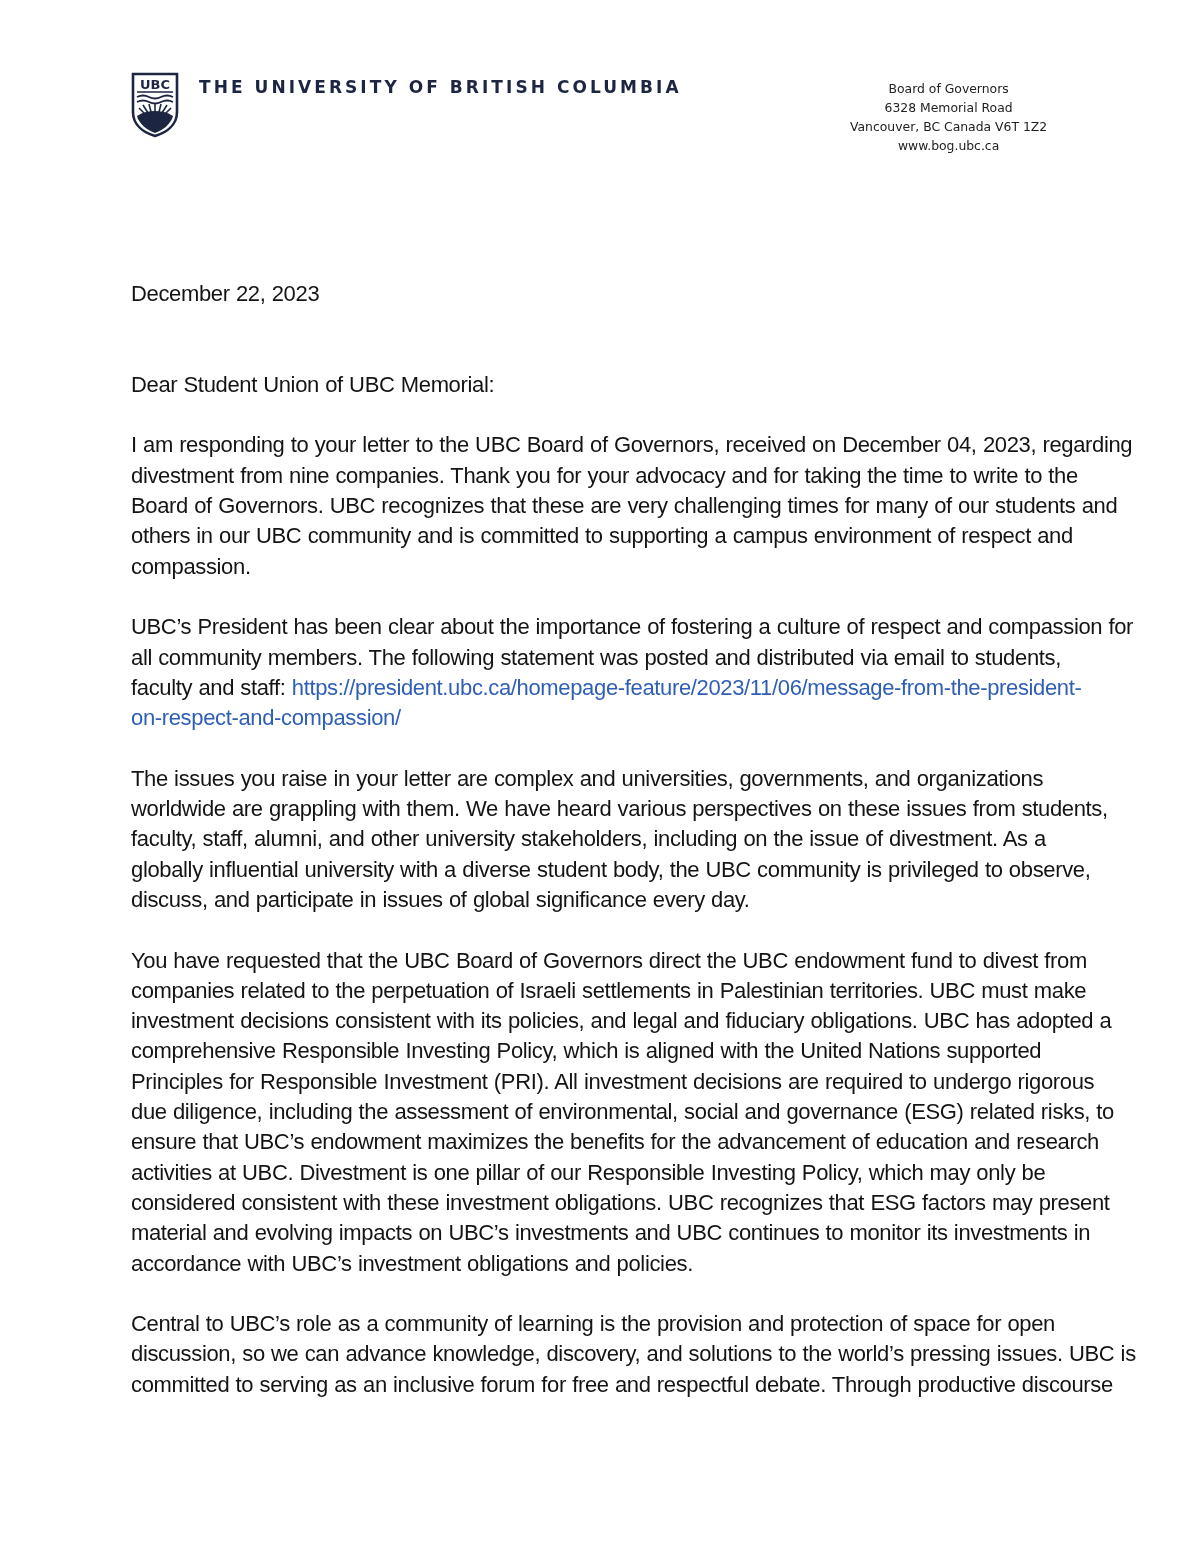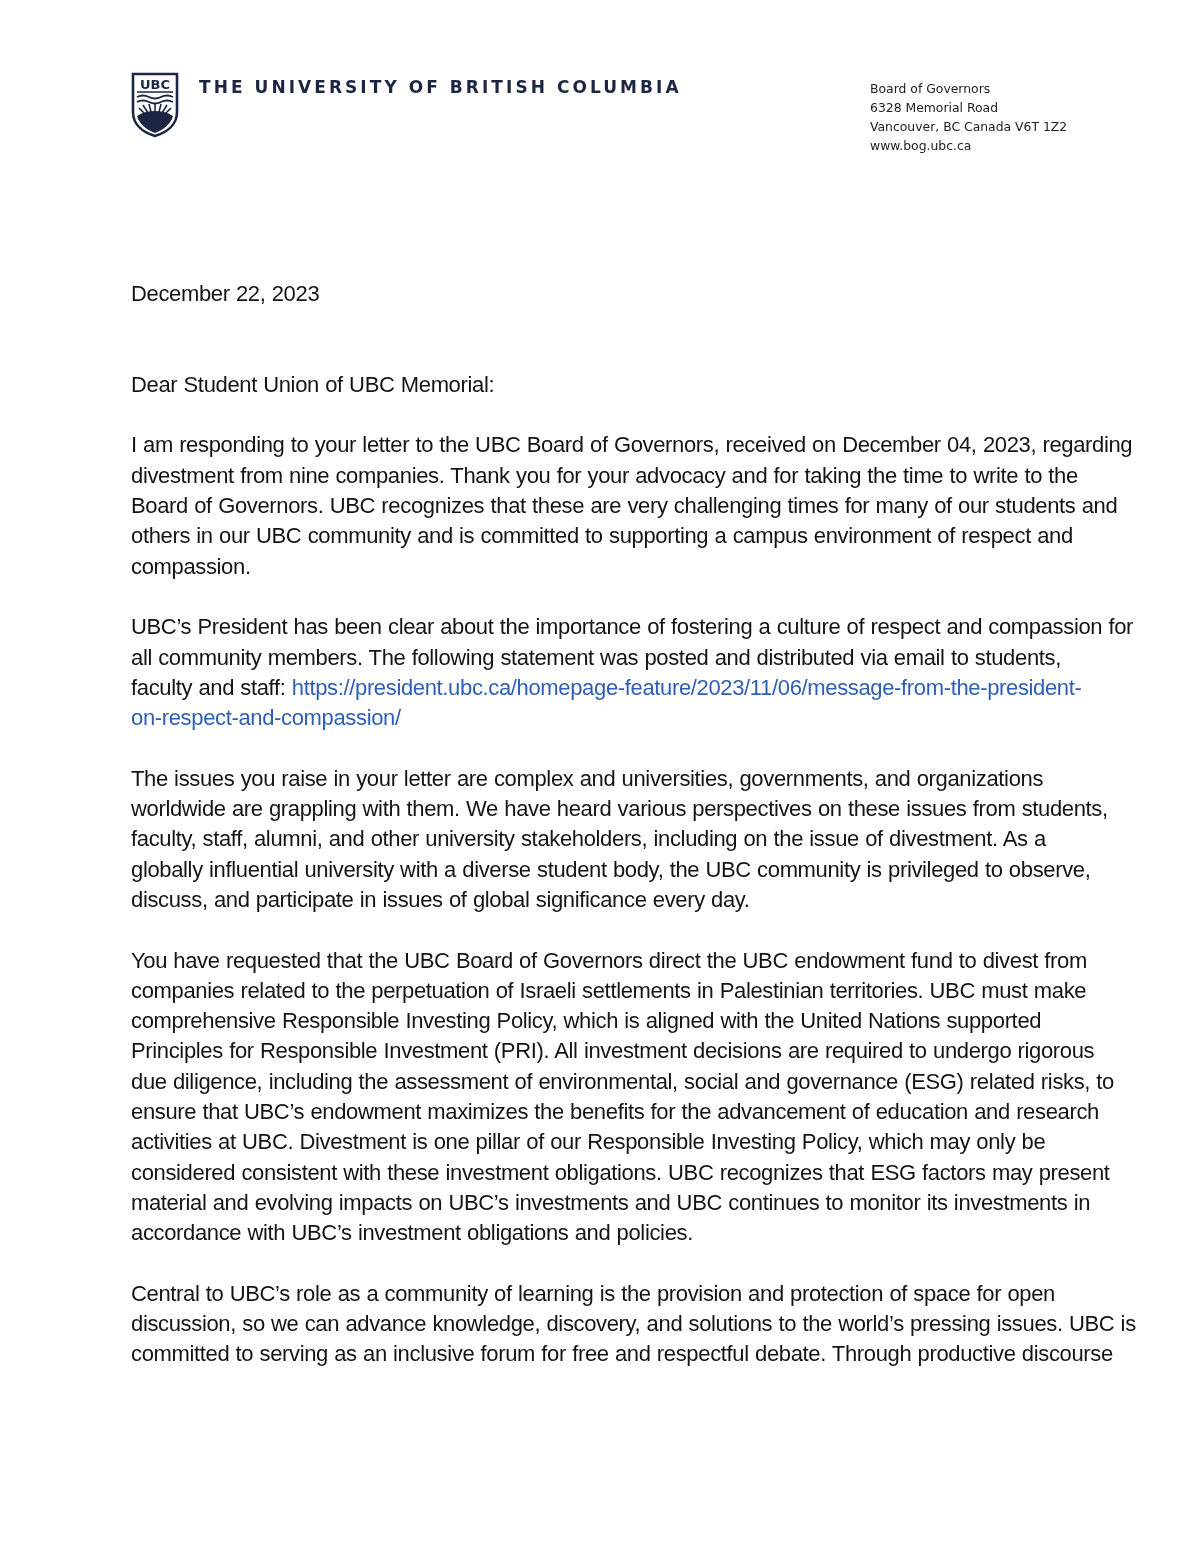--- a/index.html
+++ b/index.html
@@ -34,26 +34,27 @@
       top: 77px;
       font-family: "DejaVu Sans", sans-serif;
       font-weight: bold;
       font-size: 17px;
       letter-spacing: 3.05px;
       color: #1c2541;
       white-space: nowrap;
     }
     .address {
       position: absolute;
-      left: 870px;
+      left: 850px;
       top: 79px;
       font-family: "DejaVu Sans", sans-serif;
       font-size: 12.4px;
       line-height: 19px;
       color: #222;
+      text-align: center;
     }
     .address div { white-space: nowrap; }
 
     .content {
       position: absolute;
       left: 131px;
       top: 279px;
       width: 940px;
       font-family: "Liberation Sans Narrow", "Liberation Sans", sans-serif;
       font-size: 22px;
@@ -120,20 +121,21 @@
     <span class="line">The issues you raise in your letter are complex and universities, governments, and organizations</span>
     <span class="line">worldwide are grappling with them. We have heard various perspectives on these issues from students,</span>
     <span class="line">faculty, staff, alumni, and other university stakeholders, including on the issue of divestment. As a</span>
     <span class="line">globally influential university with a diverse student body, the UBC community is privileged to observe,</span>
     <span class="line">discuss, and participate in issues of global significance every day.</span>
   </p>
 
   <p class="para">
     <span class="line">You have requested that the UBC Board of Governors direct the UBC endowment fund to divest from</span>
     <span class="line">companies related to the perpetuation of Israeli settlements in Palestinian territories. UBC must make</span>
+    <span class="line">investment decisions consistent with its policies, and legal and fiduciary obligations. UBC has adopted a</span>
     <span class="line">comprehensive Responsible Investing Policy, which is aligned with the United Nations supported</span>
     <span class="line">Principles for Responsible Investment (PRI).  All investment decisions are required to undergo rigorous</span>
     <span class="line">due diligence, including the assessment of environmental, social and governance (ESG) related risks, to</span>
     <span class="line">ensure that UBC’s endowment maximizes the benefits for the advancement of education and research</span>
     <span class="line">activities at UBC. Divestment is one pillar of our Responsible Investing Policy, which may only be</span>
     <span class="line">considered consistent with these investment obligations. UBC recognizes that ESG factors may present</span>
     <span class="line">material and evolving impacts on UBC’s investments and UBC continues to monitor its investments in</span>
     <span class="line">accordance with UBC’s investment obligations and policies.</span>
   </p>
 

